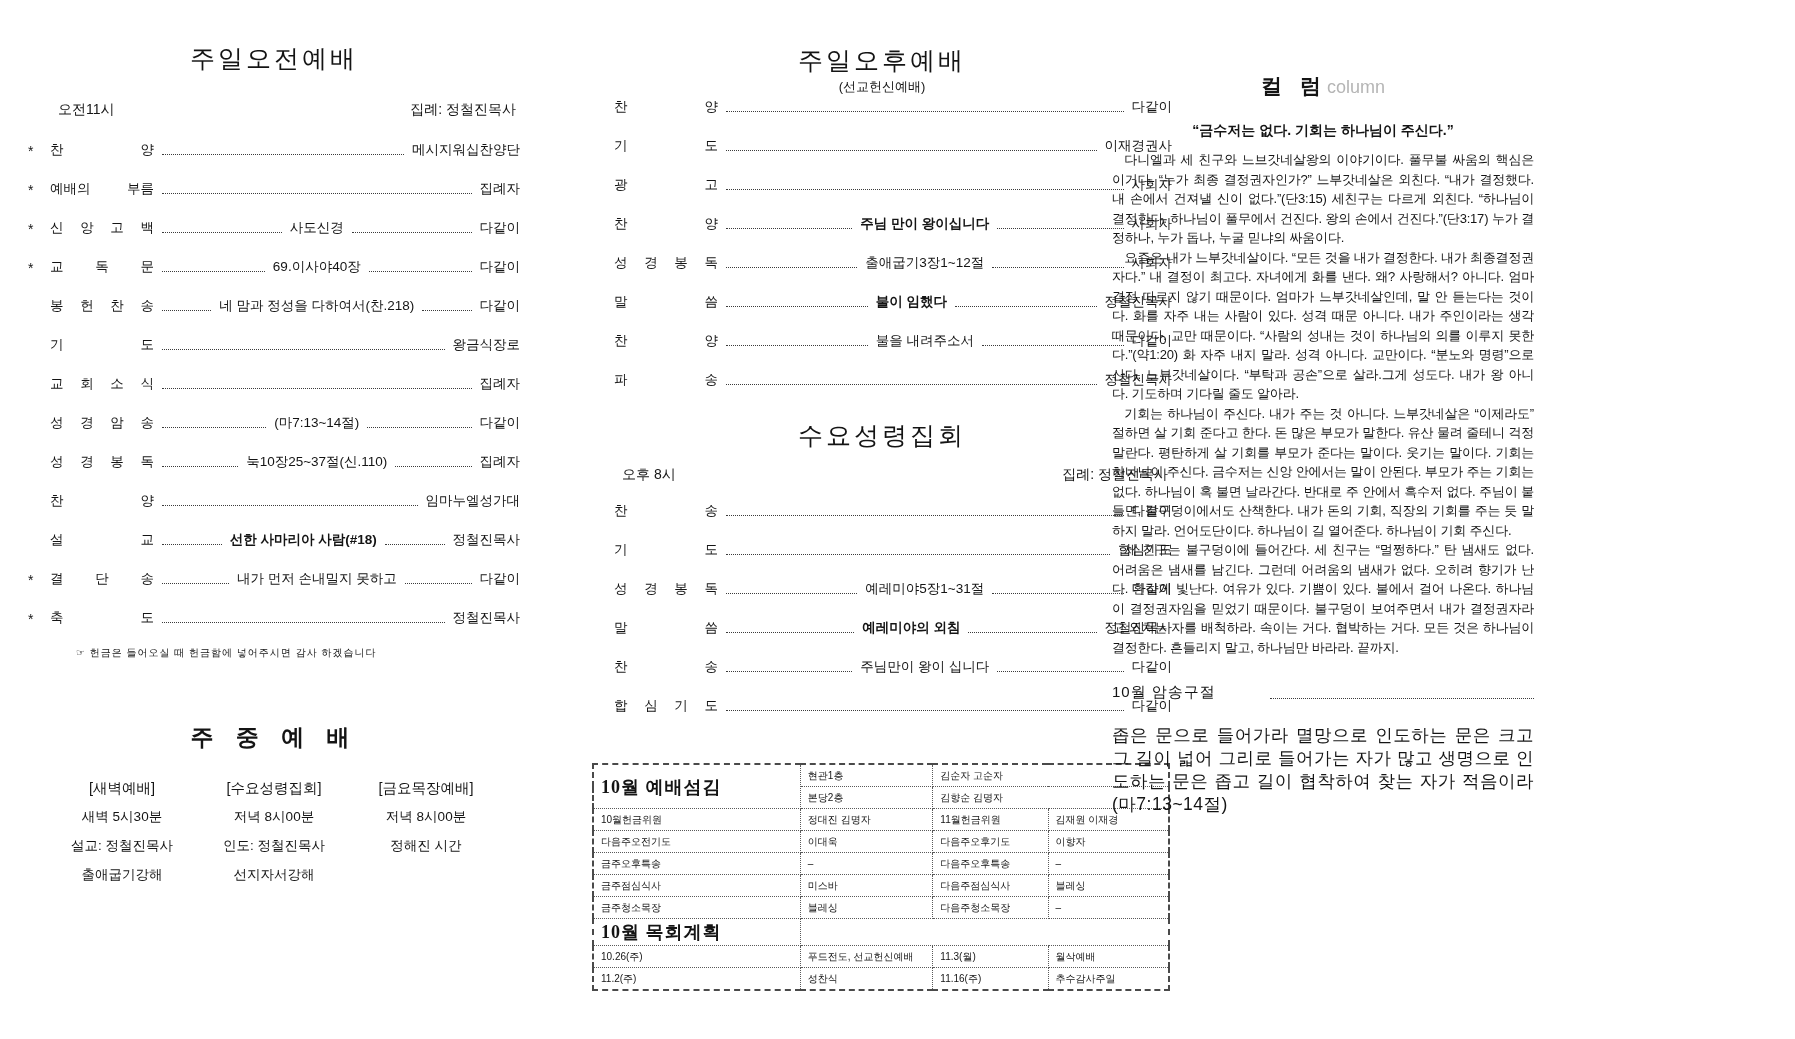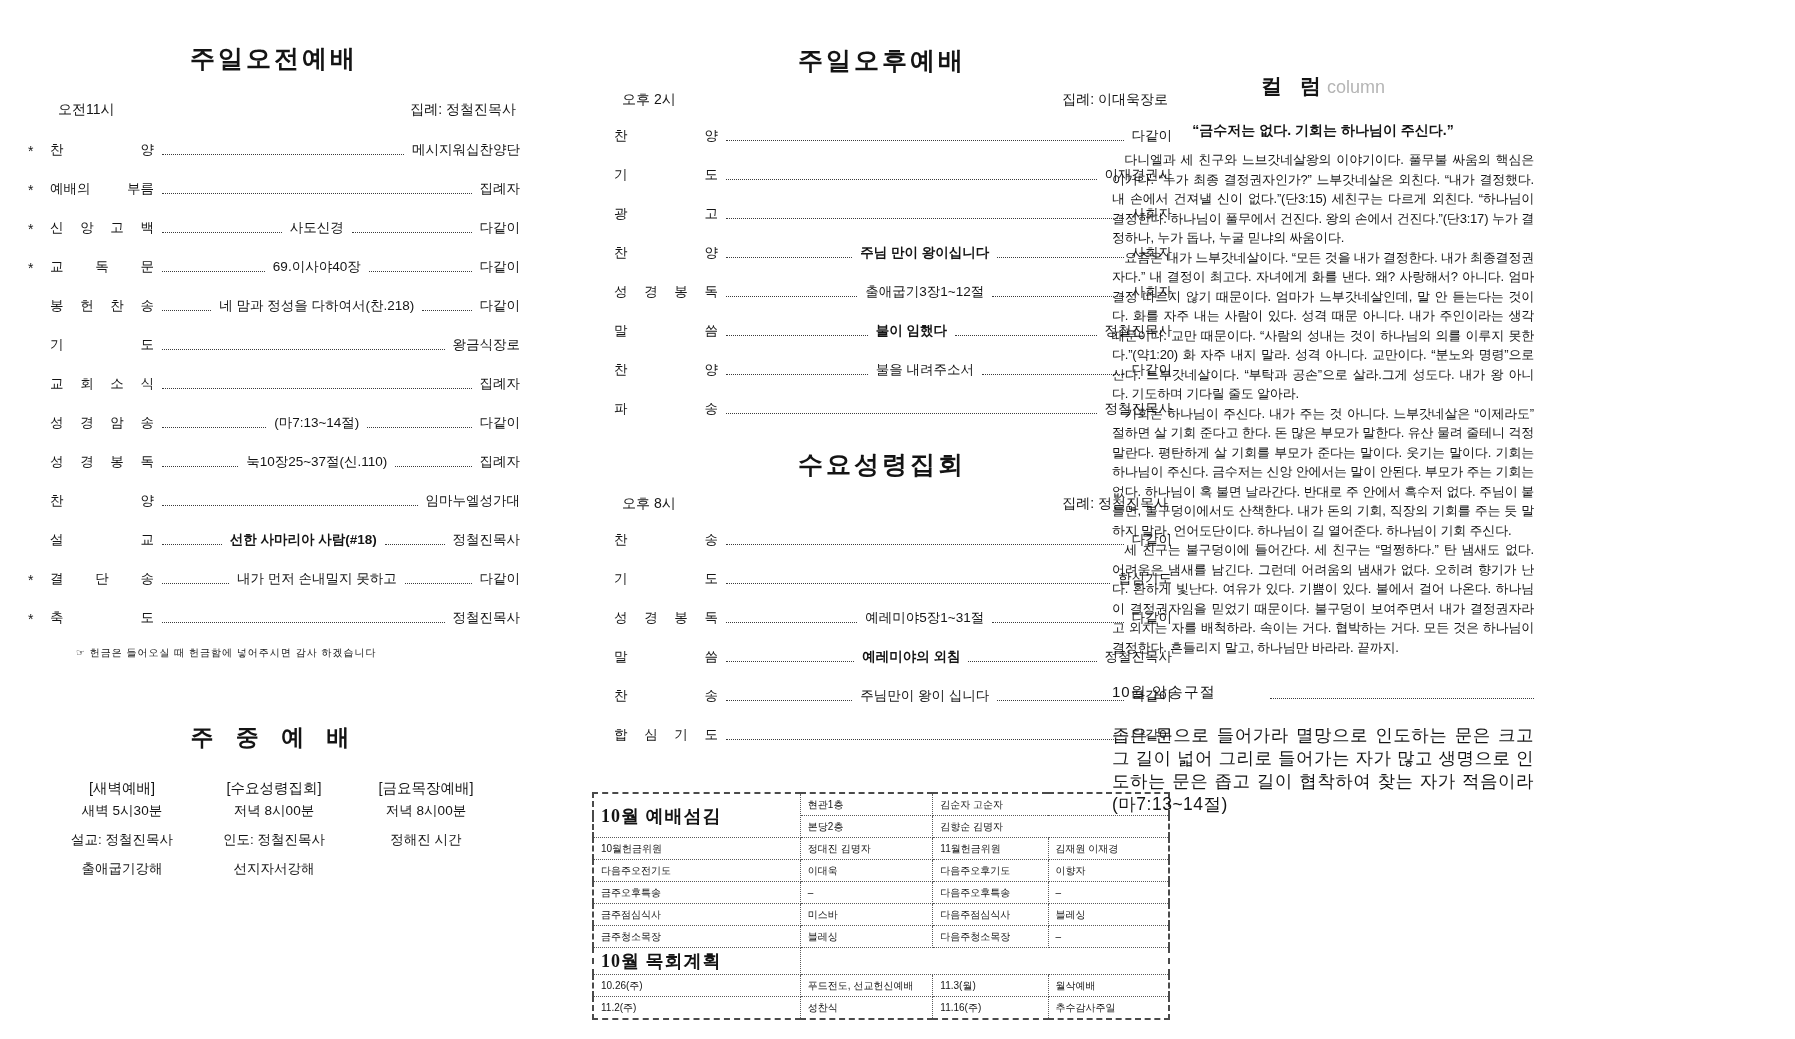--- a/index.html
+++ b/index.html
@@ -3,39 +3,39 @@
 <meta charset="utf-8">
 <style>
   html,body{margin:0;padding:0;background:#fff;}
   .page{position:relative;width:1795px;height:1039px;background:#fff;overflow:hidden;
         font-family:"Liberation Sans","DejaVu Sans",sans-serif;color:#141414;}
   .col{position:absolute;top:0;}
   .col-left{left:28px;top:42px;width:492px;}
   .col-mid{left:592px;top:44px;width:580px;}
   .col-right{left:1112px;top:72px;width:422px;}
 
-  h1.sec-title{margin:0;text-align:center;font-size:25px;font-weight:bold;letter-spacing:3px;}
+  h1.sec-title{margin:0;text-align:center;font-size:25px;font-weight:normal;letter-spacing:3px;}
   .subtitle{text-align:center;font-size:13px;margin-top:1px;}
   .meta-row{display:flex;justify-content:space-between;font-size:14px;margin:26px 4px 20px 30px;}
   .col-mid .meta-row{margin:14px 4px 16px 30px;}
 
   .svc-row{display:flex;align-items:flex-end;height:20px;margin-bottom:19px;font-size:13.5px;}
   .star{width:22px;flex:none;font-size:14px;}
   .lbl{width:104px;flex:none;text-align:justify;text-align-last:justify;}
   .leader{flex:1 1 auto;border-bottom:1.2px dotted #3c3c3c;margin:0 8px 4px 8px;min-width:14px;}
   .ctr{flex:none;max-width:260px;text-align:center;}
   .ctr.b{font-weight:bold;margin-top:12px;}
   .who{flex:none;white-space:nowrap;text-align:right;}
 
   .offer-note{margin:8px 0 0 48px;font-size:10px;letter-spacing:1px;}
 
   .weekday-title{margin:62px 0 0 0;text-align:center;font-size:23px;font-weight:bold;letter-spacing:8px;}
   .services{display:flex;justify-content:space-between;margin-top:26px;padding:0 18px;}
   .service{flex:1;text-align:center;}
-  .service .svc-name{font-size:14.5px;margin-bottom:4px;}
+  .service .svc-name{font-size:14.5px;margin-bottom:10px;}
   .service .svc-line{font-size:13.5px;margin-bottom:11px;}
 
   .serving-table{border-collapse:collapse;width:578px;margin-top:48px;table-layout:fixed;
                  border:2px dashed #4a4a4a;}
   .serving-table td{border:1px dotted #5a5a5a;font-size:10px;padding:1px 7px;height:19px;
                     white-space:nowrap;overflow:hidden;}
   .serving-table td.big{font-family:"Liberation Serif","DejaVu Serif",serif;
                         font-size:18px;font-weight:bold;letter-spacing:1px;}
 
   .column-title{margin:0;text-align:center;font-size:21px;font-weight:bold;letter-spacing:6px;}
@@ -172,24 +172,21 @@
         <div class="service">
           <div class="svc-name">[금요목장예배]</div>
           <div class="svc-line">저녁 8시00분</div>
           <div class="svc-line">정해진 시간</div>
         </div>
       </div>
   </section>
 
   <section class="col col-mid">
     <h1 class="sec-title">주일오후예배</h1>
-    <div class="meta-row">
-      <span>오후 2시</span>
-      <span>집례: 이대욱장로</span>
-    </div>
+    <div class="subtitle">(선교헌신예배)</div>
     <div id="afternoon-items">
         <div class="svc-row">
           <span class="star"></span>
           <span class="lbl">찬 양</span>
           <span class="leader"></span>
           <span class="who">다같이</span>
         </div>
         <div class="svc-row">
           <span class="star"></span>
           <span class="lbl">기 도</span>

